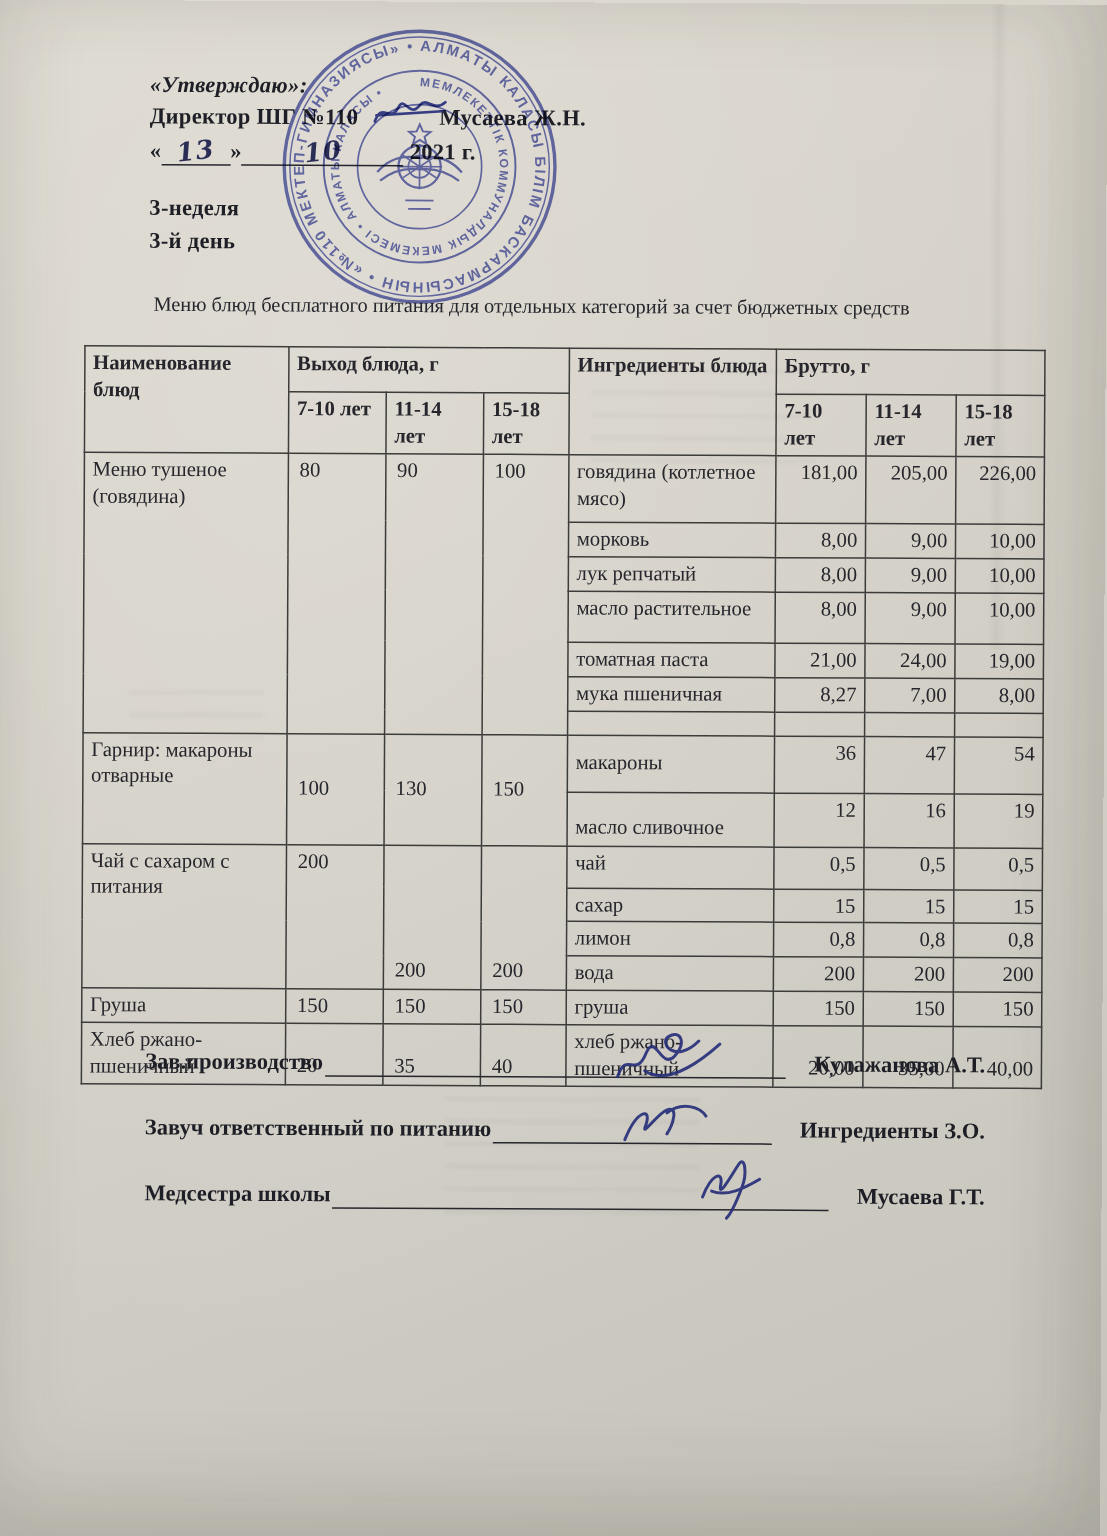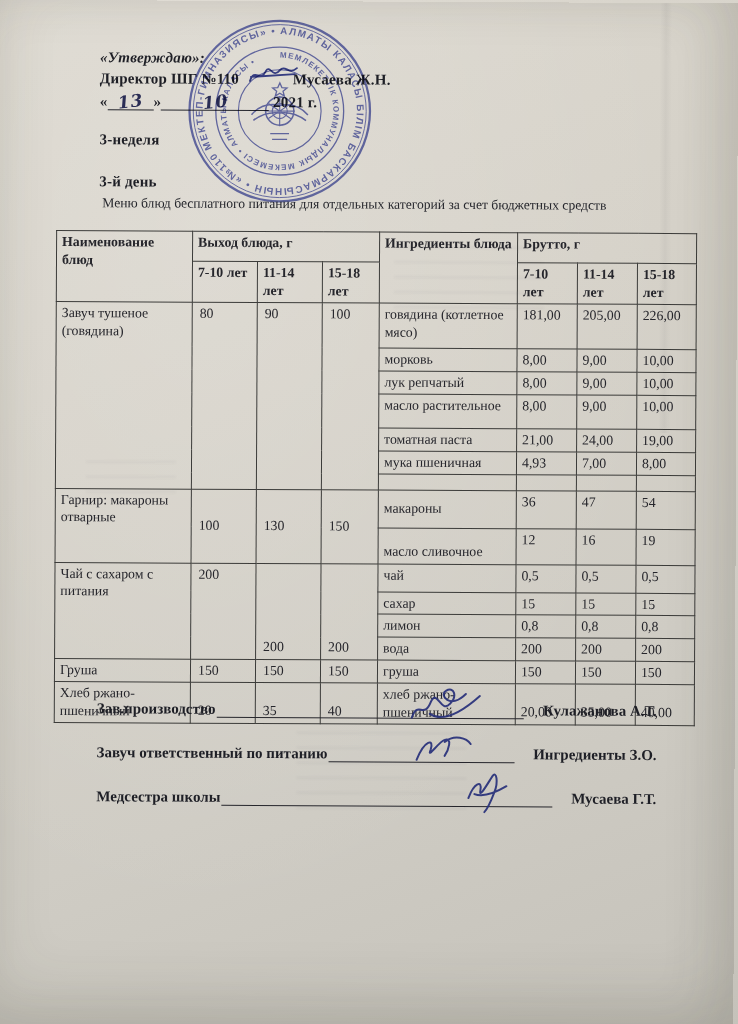--- a/index.html
+++ b/index.html
@@ -30,34 +30,34 @@
   .hdr{position:absolute;left:100px;font-weight:bold;font-size:15px;letter-spacing:0.2px;color:#1e1f26;}
   .approve{top:49px;font-style:italic;}
   .director{top:70px;}
   .dateline{top:91px;font-weight:bold;}
   .u{display:inline-block;border-bottom:1.6px solid #26272e;text-align:center;vertical-align:bottom;height:18px;}
   .w45{width:46px;}
   .w105{width:108px;}
   .hw{font-style:italic;color:#2a2d55;font-size:17px;display:inline-block;transform:rotate(-7deg);
       font-family:"DejaVu Serif",serif;letter-spacing:1px;}
   .week{top:131px;}
-  .day{top:153px;margin-top:20px;}
+  .day{top:153px;}
 
   .title{position:absolute;left:103px;top:195px;width:600px;font-size:13.6px;color:#26272d;}
 
   
   .stamp{position:absolute;left:186px;top:16px;width:188px;height:188px;opacity:0.82;mix-blend-mode:multiply;}
 
   
   .menu{position:absolute;left:57px;top:230px;}
   table{border-collapse:collapse;table-layout:fixed;width:640px;font-size:13.8px;line-height:1.3;color:#26262c;}
   td,th{border:1.6px solid #3c3c3a;padding:2px 5px;vertical-align:top;overflow:hidden;}
   th{font-weight:bold;text-align:left;}
   td.num{padding-left:7px;}
-  td.bnum{text-align:left;}
+  td.bnum{text-align:right;}
   td.vmid{vertical-align:middle;}
   td.vbot{vertical-align:bottom;padding-bottom:3px;}
   tr.filler td{border-top:1.6px solid #3c3c3a;}
 
   
   .sigrow{position:absolute;left:100px;width:560px;display:flex;align-items:flex-end;
     font-weight:bold;font-size:15px;color:#1e1f26;}
   .sig1{top:700px;}
   .sig2{top:744px;}
   .sig3{top:788px;}
@@ -145,21 +145,21 @@
           <tr style="height:33px">
             <th>7-10 лет</th>
             <th>11-14 лет</th>
             <th>15-18 лет</th>
             <th>7-10 лет</th>
             <th>11-14 лет</th>
             <th>15-18 лет</th>
           </tr>
 
           <tr style="height:45px">
-            <td rowspan="7">Завуч тушеное (говядина)</td>
+            <td rowspan="7">Меню тушеное (говядина)</td>
             <td rowspan="7" class="num">80</td>
             <td rowspan="7" class="num">90</td>
             <td rowspan="7" class="num">100</td>
             <td>говядина (котлетное мясо)</td>
             <td class="bnum">181,00</td>
             <td class="bnum">205,00</td>
             <td class="bnum">226,00</td>
           </tr>
           <tr style="height:22px">
             <td>морковь</td>
@@ -180,21 +180,21 @@
             <td class="bnum">10,00</td>
           </tr>
           <tr style="height:18px">
             <td>томатная паста</td>
             <td class="bnum">21,00</td>
             <td class="bnum">24,00</td>
             <td class="bnum">19,00</td>
           </tr>
           <tr style="height:17px">
             <td>мука пшеничная</td>
-            <td class="bnum">4,93</td>
+            <td class="bnum">8,27</td>
             <td class="bnum">7,00</td>
             <td class="bnum">8,00</td>
           </tr>
           <tr class="filler" style="height:16px">
             <td></td>
             <td></td>
             <td></td>
             <td></td>
           </tr>
 

